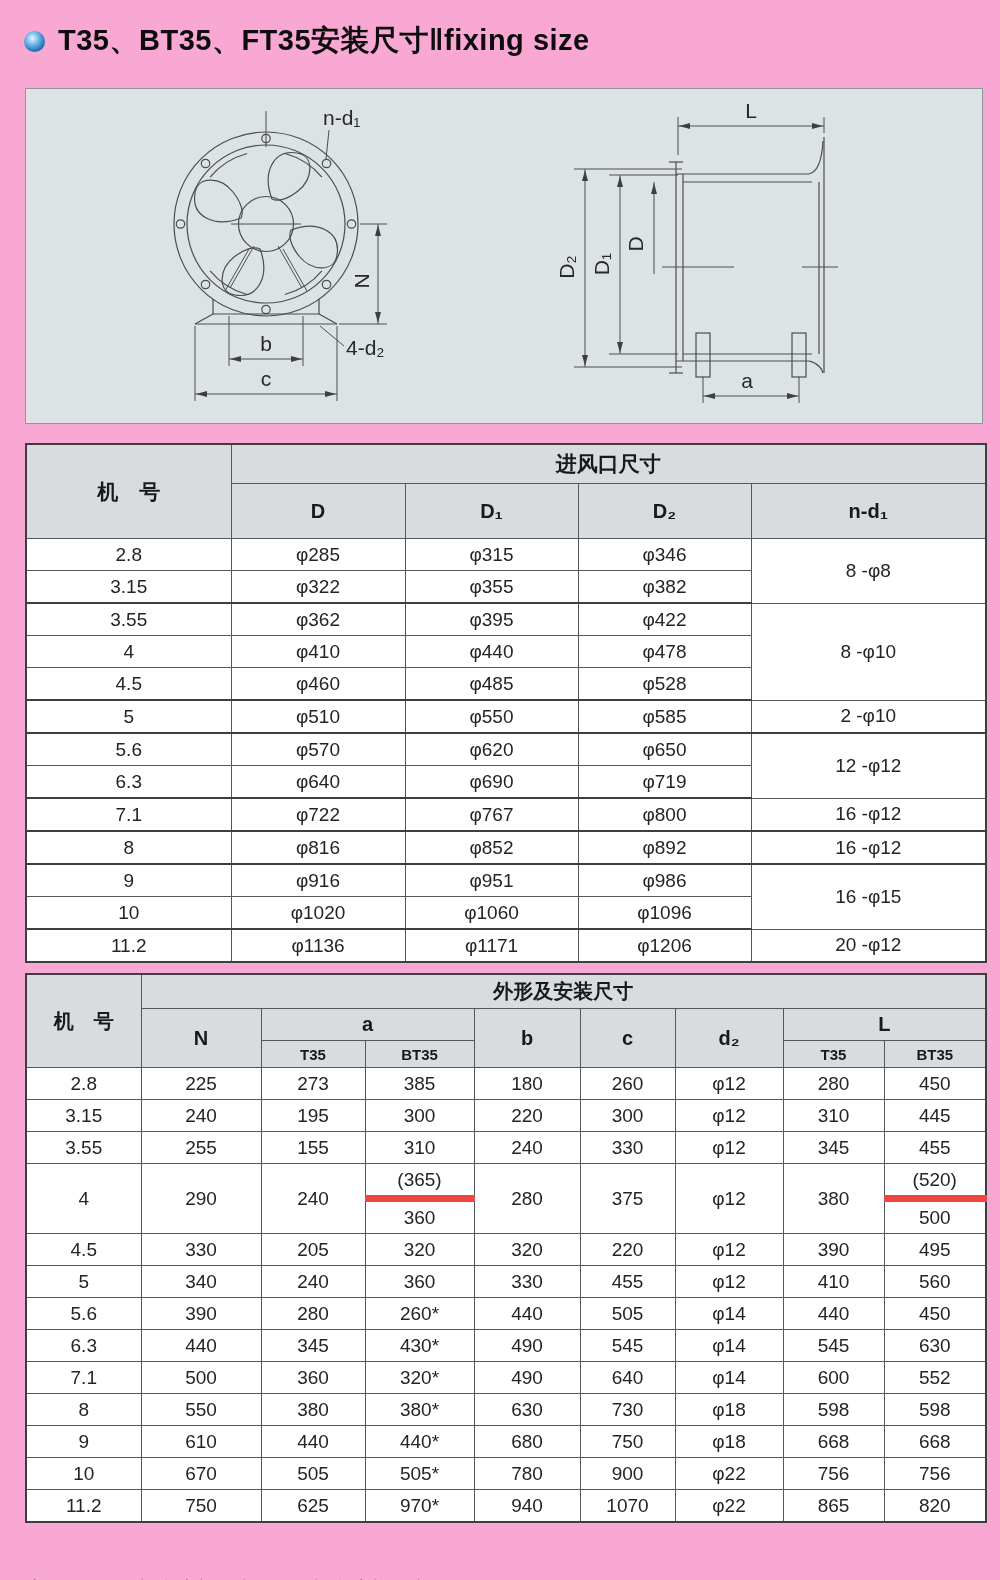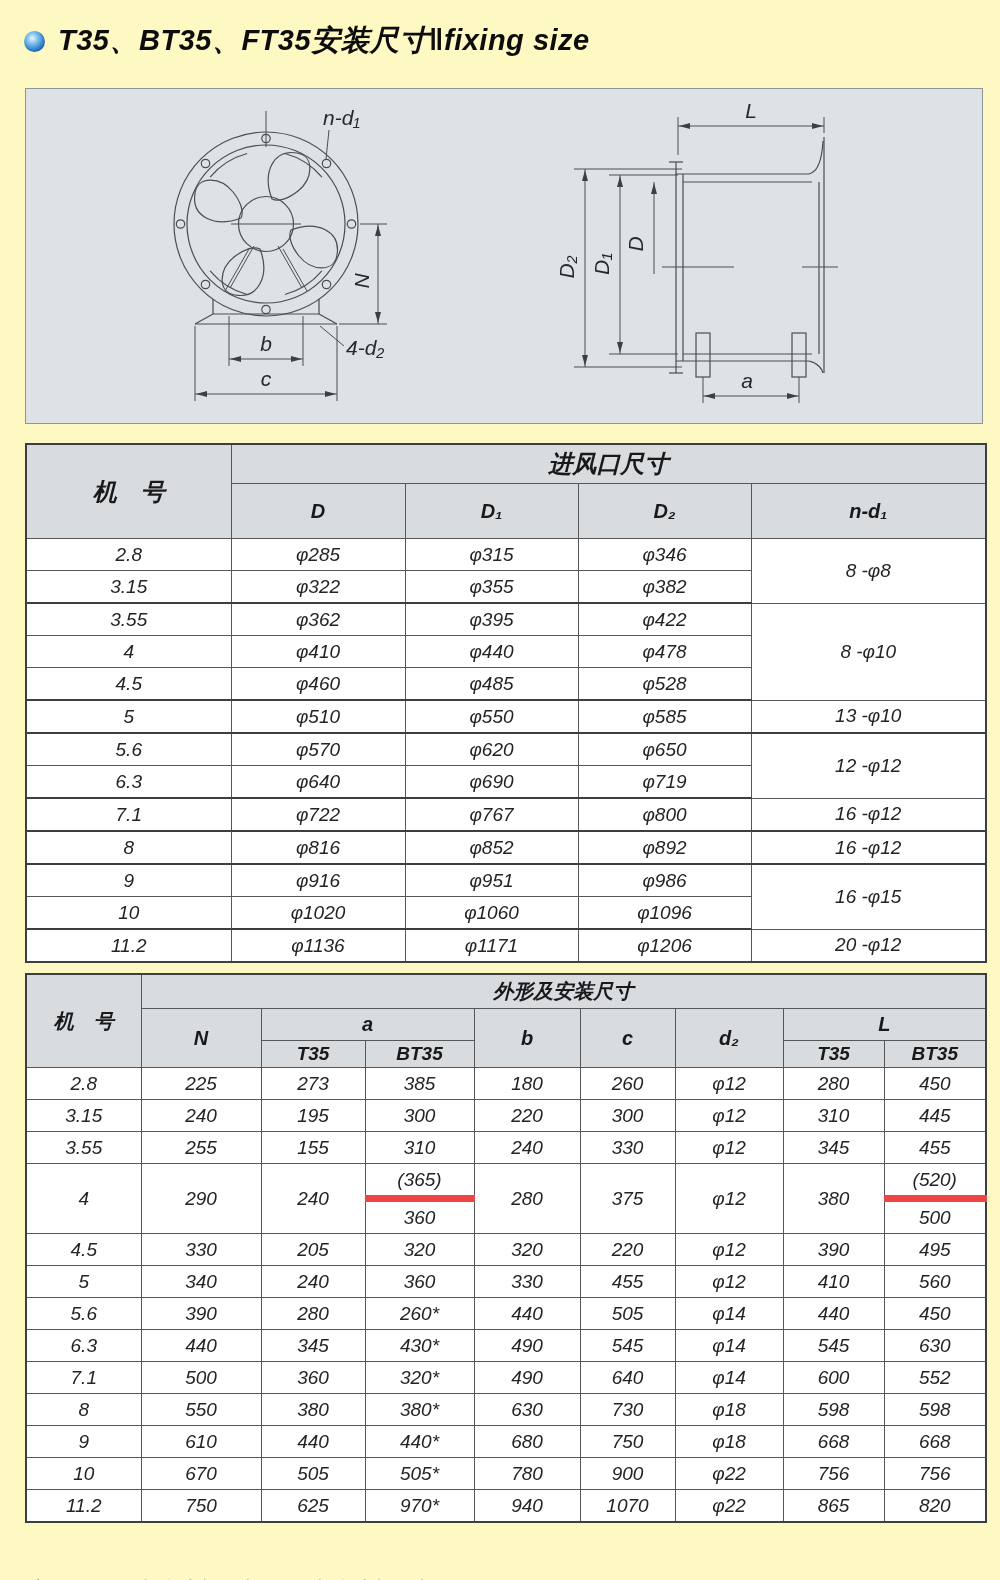--- a/index.html
+++ b/index.html
@@ -1,18 +1,18 @@
 <!DOCTYPE html>
 <html><head>
 <meta charset="utf-8">
 <style>
   html,body { margin:0; padding:0; background:#fff; }
   .page {
-    position:relative; width:1000px; height:1580px; background:#fef9c3;
-    font-family:"Liberation Sans","DejaVu Sans",sans-serif; color:#1c1c1c; overflow:hidden;font-style:italic;
+    position:relative; width:1000px; height:1580px; background:#f9a8d4;
+    font-family:"Liberation Sans","DejaVu Sans",sans-serif; color:#1c1c1c; overflow:hidden;
   }
   
   .title-row { position:absolute; left:24px; top:20px; height:42px; display:flex; align-items:center; }
   .bullet {
     width:21px; height:21px; border-radius:50%; margin-right:13px; flex:0 0 auto;
     background:radial-gradient(circle at 40% 35%, #eaf7ff 0%, #7cc0ec 30%, #1a6ab8 72%, #0b4d94 100%);
   }
   .title { font-size:29px; font-weight:bold; color:#0d0d0d; letter-spacing:.5px; white-space:nowrap; }
   
   .panel {
@@ -22,26 +22,26 @@
   .panel svg { display:block; }
   .panel svg text { font-family:"Liberation Sans","DejaVu Sans",sans-serif; fill:#26292c; }
   
   table { border-collapse:collapse; table-layout:fixed; position:absolute; left:25px; background:#fff;
           border:2px solid #3c3f42; }
   #table1 { top:443px; width:960px; }
   #table2 { top:973px; width:960px; }
   th, td { border:1px solid #54585b; text-align:center; vertical-align:middle; padding:0; overflow:hidden; }
   th { background:#d8dcdf; font-weight:bold; font-size:20px; color:#17191b; }
   td { font-size:19px; color:#222426; background:#fff; }
-  #table1 thead tr:nth-child(1) th { height:38px; font-size:24px;margin-top:19px; }
+  #table1 thead tr:nth-child(1) th { height:38px; font-size:21px;margin-top:19px; }
   #table1 thead tr:nth-child(2) th { height:54px; }
   #table1 tbody td { height:31px; }
   #table2 thead tr:nth-child(1) th { height:33px; }
   #table2 thead tr:nth-child(2) th { height:31px; }
-  #table2 thead tr:nth-child(3) th { height:26px; font-size:19px; }
+  #table2 thead tr:nth-child(3) th { height:26px; font-size:15px; }
   #table2 tbody td { height:31px; }
   tr.g-end td { border-bottom:2px solid #3c3f42; }
   td.split-top { border-bottom:7px solid #ef4444; }
   
   .note { position:absolute; left:25px; top:1576px; font-size:17.5px; color:#1d1f21; letter-spacing:.5px; }
 </style>
 </head>
 <body>
 
 <div class="page">
@@ -250,21 +250,21 @@
           <td>4.5</td>
           <td>φ460</td>
           <td>φ485</td>
           <td>φ528</td>
         </tr>
         <tr class="g-end">
           <td>5</td>
           <td>φ510</td>
           <td>φ550</td>
           <td>φ585</td>
-          <td rowspan="1">13 -φ10</td>
+          <td rowspan="1">2 -φ10</td>
         </tr>
         <tr>
           <td>5.6</td>
           <td>φ570</td>
           <td>φ620</td>
           <td>φ650</td>
           <td rowspan="2">12 -φ12</td>
         </tr>
         <tr class="g-end">
           <td>6.3</td>

